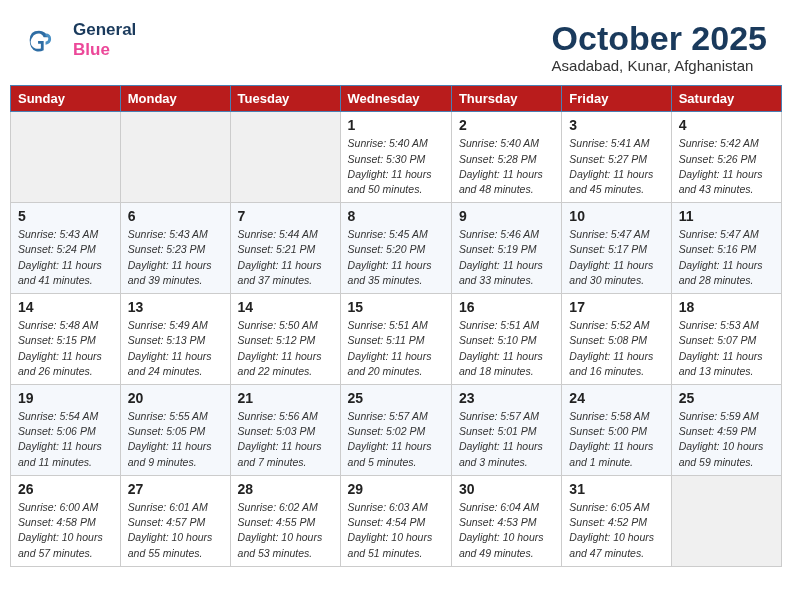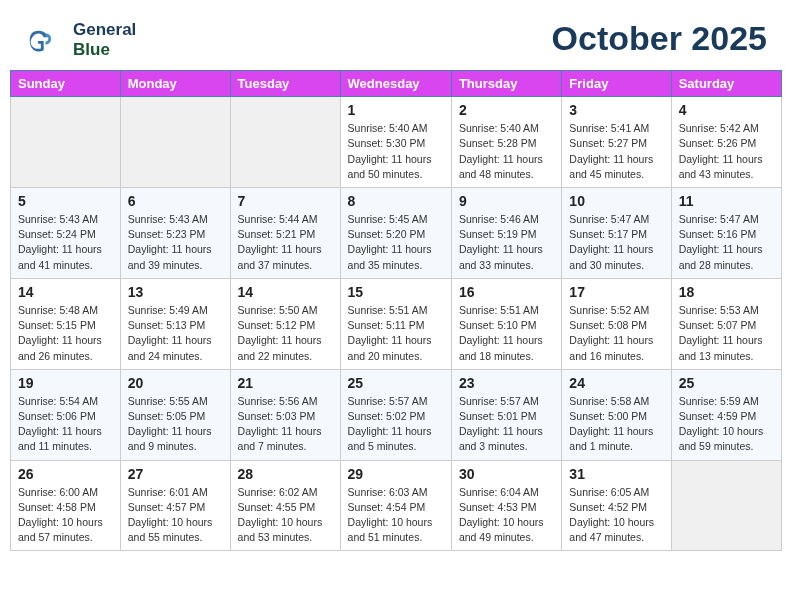--- a/index.html
+++ b/index.html
@@ -37,21 +37,21 @@
       font-size: 15px;
       color: #333;
     }
     .calendar {
       width: 100%;
       border-collapse: collapse;
       border: 1px solid #ccc;
       margin-top: 6px;
     }
     .calendar th {
-      background-color: #d946ef;
+      background-color: #b91c1c;
       color: #fff;
       text-align: left;
       padding: 5px 7px;
       font-size: 13px;
       font-weight: bold;
       border: 1px solid #4a80b4;
     }
     .calendar td {
       border: 1px solid #ccc;
       vertical-align: top;
@@ -68,44 +68,46 @@
     .cell-day {
       font-size: 14px;
       font-weight: bold;
       color: #222;
       margin-bottom: 3px;
     }
     .cell-info {
       font-size: 10.5px;
       color: #333;
       line-height: 1.45;
+      font-style: italic;
     }
     .empty-cell {
       background: #f0f0f0 !important;
     }
     .week-row td {
       height: 90px;
     }
   </style>
 </head>
 <body>
 
 <div class="header">
   <div class="logo">
     <svg class="logo-icon" viewBox="0 0 30 30" xmlns="http://www.w3.org/2000/svg">
       <path d="M5 15 Q5 5 15 5 Q22 5 25 12 L20 12 Q18 8 15 8 Q10 8 8 12 Q6 14 6 17 Q6 22 11 24 Q14 25 17 24 L17 19 L14 19 L14 16 L20 16 L20 26 Q16 28 12 27 Q5 25 5 15Z" fill="#2e6da4"></path>
       <path d="M22 8 Q28 8 28 14 Q28 19 22 20 L22 17 Q25 16 25 14 Q25 11 22 11Z" fill="#4a90c4"></path>
     </svg>
     <div>
       <div style="font-size:17px;font-weight:bold;color:#1a3a5c;line-height:1.15;">General</div>
-      <div style="font-size:17px;font-weight:bold;color:#14532d;line-height:1.15;">Blue</div>
+      <div style="font-size:17px;font-weight:bold;color:#ec4899;line-height:1.15;">Blue</div>
     </div>
   </div>
   <div class="title-block">
     <div class="month-title">October 2025</div>
+    <div class="location-title">Asadabad, Kunar, Afghanistan</div>
   </div>
 </div>
 
 <table class="calendar">
   <thead>
     <tr>
     <th>Sunday</th>
         <th>Monday</th>
         <th>Tuesday</th>
         <th>Wednesday</th>

